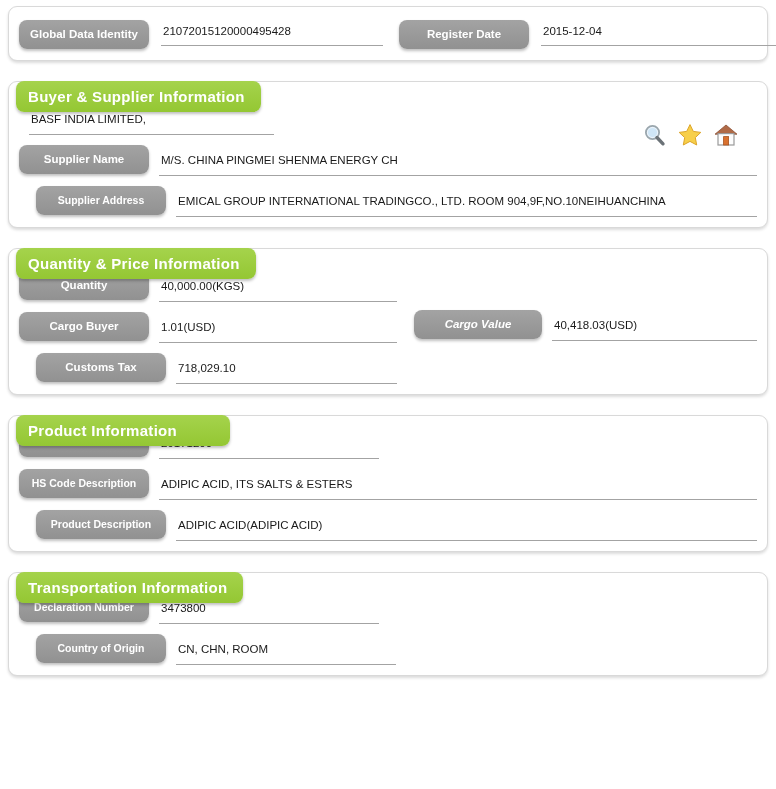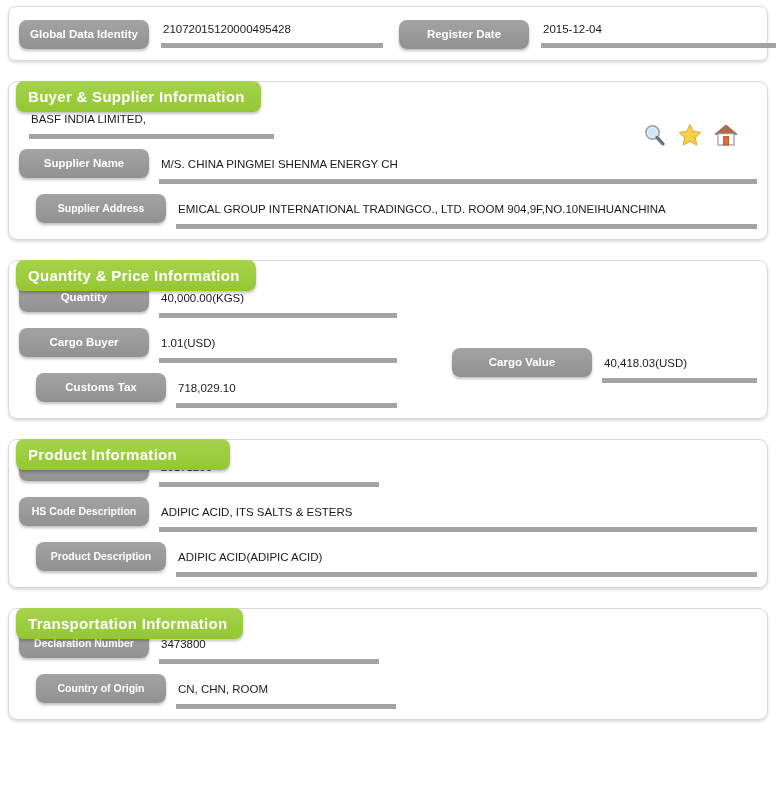--- a/index.html
+++ b/index.html
@@ -33,21 +33,20 @@
     border-radius: 9px;
     box-shadow: 0 2px 3px rgba(0,0,0,0.14);
     box-sizing: border-box;
   }
 
   
   .card-top {
     margin-top: 6px;
     height: 55px;
     padding: 0;
-    border-radius: 7px;
   }
 
   .card-section {
     padding: 14px 10px 10px 10px;
   }
 
   
   .section-wrap {
     position: relative;
   }
@@ -95,21 +94,21 @@
     box-sizing: border-box;
     white-space: nowrap;
     overflow: hidden;
   }
   .pill.narrow-text { font-size: 10.5px; }
 
   .value {
     flex: 1 1 auto;
     margin-left: 10px;
     padding: 0 2px 7px 2px;
-    border-bottom: 5px solid #a3a3a3;
+    border-bottom: 1px solid #a3a3a3;
     font-size: 11.5px;
     color: #1a1a1a;
     line-height: 16px;
     min-height: 16px;
     margin-top: 7px;
     box-sizing: border-box;
     white-space: nowrap;
     overflow: hidden;
   }
   .value.half { flex: 0 0 220px; }
@@ -152,26 +151,25 @@
     width: 24px;
     height: 24px;
     display: block;
   }
 
   
   .gap-20 { height: 20px; }
 
   .two-col {
     display: flex;
-    align-items: center;
-    gap: 38px;
+    align-items: flex-start;
   }
   .two-col .col-left { flex: 0 0 378px; }
   .two-col .col-right { flex: 1 1 auto; display: flex; align-items: flex-start; }
-  .two-col .col-right .pill { width: 140px; }
+  .two-col .col-right .pill { width: 128px; font-style: italic; }
 </style>
 </head>
 <body>
 
 <div class="page">
 
   <div class="card card-top">
     <div class="top-inner">
       <div class="top-group first">
         <div class="pill">Global Data Identity</div>

